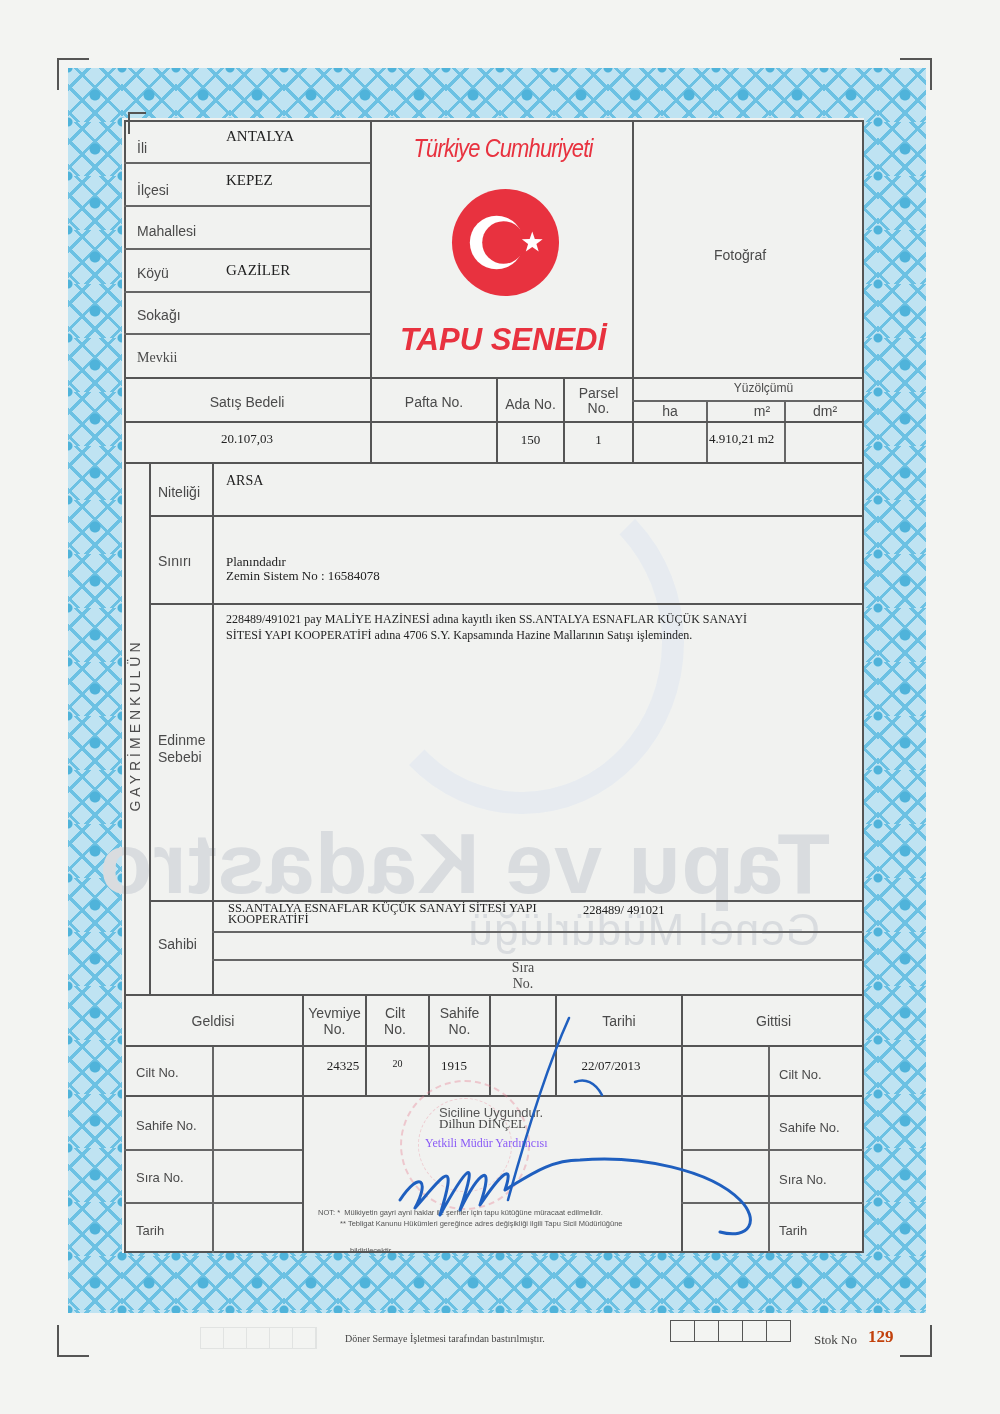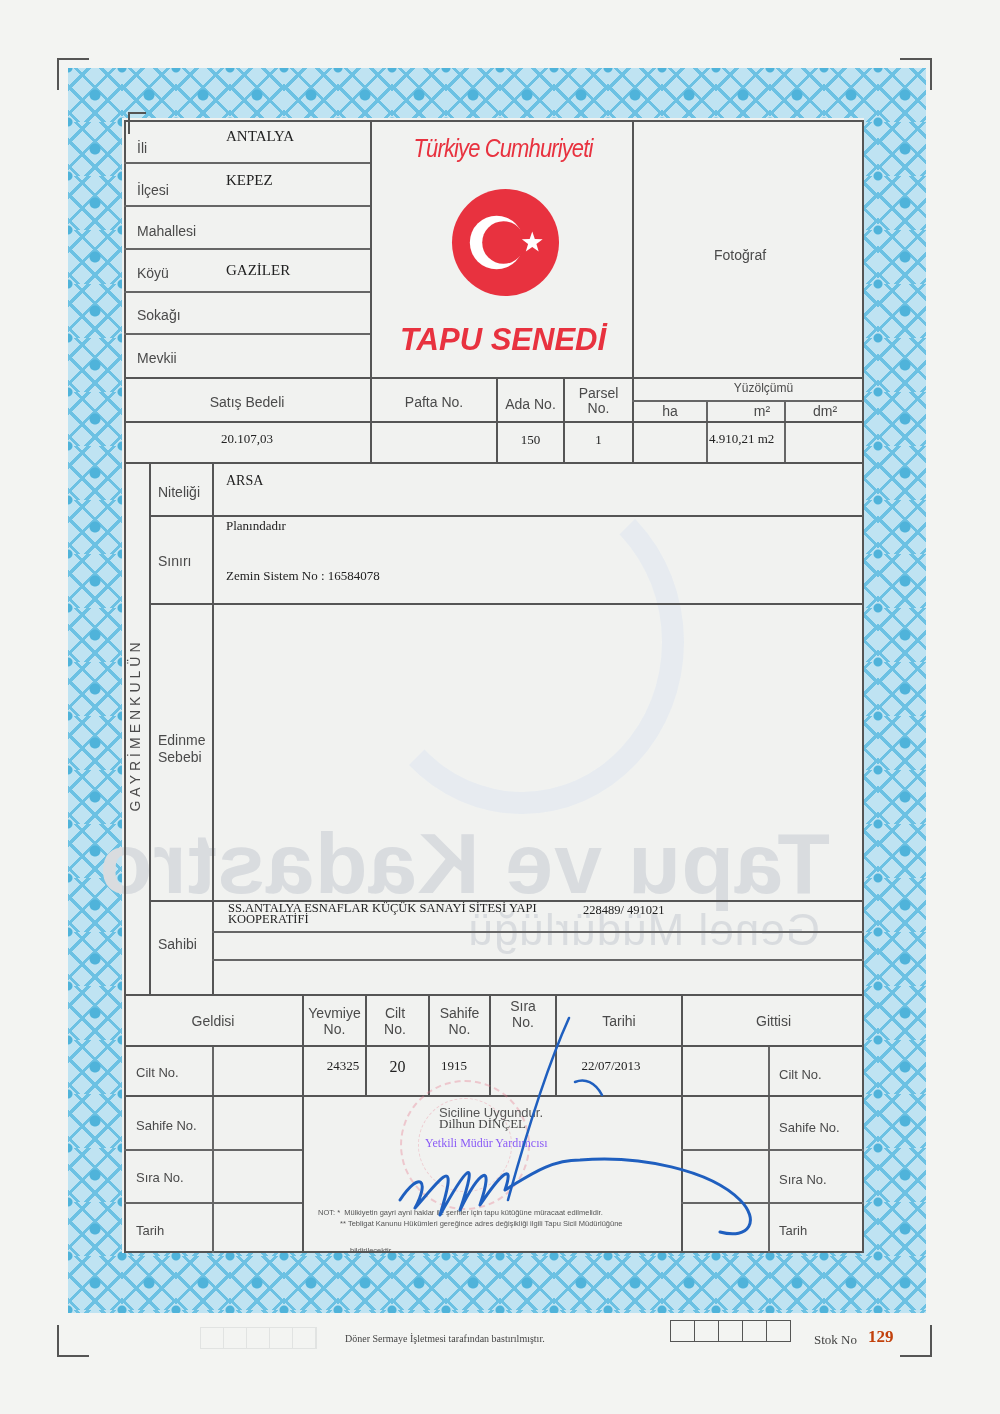--- a/index.html
+++ b/index.html
@@ -127,21 +127,21 @@
 <div class="lbl" style="left:137px;top:140px;">İli</div>
 <div class="val" style="left:226px;top:128px;font-size:15px;">ANTALYA</div>
 <div class="lbl" style="left:137px;top:182px;">İlçesi</div>
 <div class="val" style="left:226px;top:172px;font-size:15px;">KEPEZ</div>
 <div class="lbl" style="left:137px;top:223px;">Mahallesi</div>
 <div class="val" style="left:226px;top:215px;"></div>
 <div class="lbl" style="left:137px;top:265px;">Köyü</div>
 <div class="val" style="left:226px;top:262px;font-size:15px;">GAZİLER</div>
 <div class="lbl" style="left:137px;top:307px;">Sokağı</div>
 <div class="val" style="left:226px;top:300px;"></div>
-<div class="lbl" style="left:137px;top:350px;">Mevkii</div>
+<div class="lbl" style="left:137px;top:350px;font-family:Liberation Serif, serif;">Mevkii</div>
 <div class="val" style="left:226px;top:344px;"></div>
 
 <div class="title1">Türkiye Cumhuriyeti</div>
 <svg class="flag" viewBox="0 0 110 110">
   <circle cx="55" cy="55" r="54" fill="#e8323f"></circle>
   <circle cx="46" cy="55" r="27" fill="#ffffff"></circle>
   <circle cx="53" cy="55" r="21.5" fill="#e8323f"></circle>
   <polygon fill="#ffffff" points="82,44 84.6,51.4 92.5,51.6 86.2,56.4 88.5,64 82,59.5 75.5,64 77.8,56.4 71.5,51.6 79.4,51.4"></polygon>
 </svg>
 <div class="title2">TAPU SENEDİ</div>
@@ -188,28 +188,30 @@
 <div class="line-h" style="left:124px;top:994px;width:740px;"></div>
 
 <div class="vertical-label">
   <span>GAYRİMENKULÜN</span>
 </div>
 
 <div class="lbl" style="left:158px;top:484px;">Niteliği</div>
 <div class="val" style="left:226px;top:473px;">ARSA</div>
 
 <div class="lbl" style="left:158px;top:553px;">Sınırı</div>
-<div class="val" style="left:226px;top:518px;font-size:13px;">Planındadır</div>
+<div class="val" style="left:226px;top:554px;font-size:13px;">Planındadır</div>
 <div class="val" style="left:226px;top:568px;font-size:13px;">Zemin Sistem No : 16584078</div>
 
 <div class="lbl" style="left:158px;top:732px;line-height:17px;">
   <div>Edinme</div>
   <div>Sebebi</div>
 </div>
 <div class="val" style="left:226px;top:611px;font-size:12px;line-height:16px;">
+  <div>228489/491021 pay MALİYE HAZİNESİ adına kayıtlı iken SS.ANTALYA ESNAFLAR KÜÇÜK SANAYİ</div>
+  <div>SİTESİ YAPI KOOPERATİFİ adına 4706 S.Y. Kapsamında Hazine Mallarının Satışı işleminden.</div>
 </div>
 
 <div class="lbl" style="left:158px;top:936px;">Sahibi</div>
 <div class="val" style="left:228px;top:903px;font-size:12.5px;line-height:11px;">
   <div>SS.ANTALYA ESNAFLAR KÜÇÜK SANAYİ SİTESİ YAPI</div>
   <div>KOOPERATİFİ</div>
 </div>
 <div class="val" style="left:583px;top:903px;font-size:12.5px;">228489/ 491021</div>
 
 <div class="line-v" style="left:302px;top:994px;height:259px;"></div>
@@ -233,29 +235,29 @@
   <div>No.</div>
 </div>
 <div class="lbl center" style="left:367px;top:1005px;width:56px;line-height:16px;">
   <div>Cilt</div>
   <div>No.</div>
 </div>
 <div class="lbl center" style="left:430px;top:1005px;width:59px;line-height:16px;">
   <div>Sahife</div>
   <div>No.</div>
 </div>
-<div class="lbl center" style="left:491px;top:998px;width:64px;line-height:16px;">
+<div class="lbl center" style="left:491px;top:960px;width:64px;line-height:16px;font-family:Liberation Serif, serif;">
   <div>Sıra</div>
   <div>No.</div>
 </div>
 <div class="lbl center" style="left:557px;top:1013px;width:124px;">Tarihi</div>
 <div class="lbl center" style="left:683px;top:1013px;width:181px;">Gittisi</div>
 
 <div class="val center" style="left:304px;top:1058px;width:78px;font-size:13px;">24325</div>
-<div class="val center" style="left:367px;top:1058px;width:61px;font-size:16px;">20</div>
+<div class="val center" style="left:367px;top:1058px;width:61px;font-size:10px;">20</div>
 <div class="val" style="left:441px;top:1058px;font-size:13px;">1915</div>
 <div class="val center" style="left:491px;top:1058px;width:64px;"></div>
 <div class="val center" style="left:557px;top:1058px;width:108px;font-size:13px;">22/07/2013</div>
 
 <div class="lbl" style="left:136px;top:1065px;font-size:13px;">Cilt No.</div>
 <div class="lbl" style="left:136px;top:1118px;font-size:13px;">Sahife No.</div>
 <div class="lbl" style="left:136px;top:1170px;font-size:13px;">Sıra No.</div>
 <div class="lbl" style="left:136px;top:1223px;font-size:13px;">Tarih</div>
 
 <div class="lbl" style="left:779px;top:1067px;font-size:13px;">Cilt No.</div>

